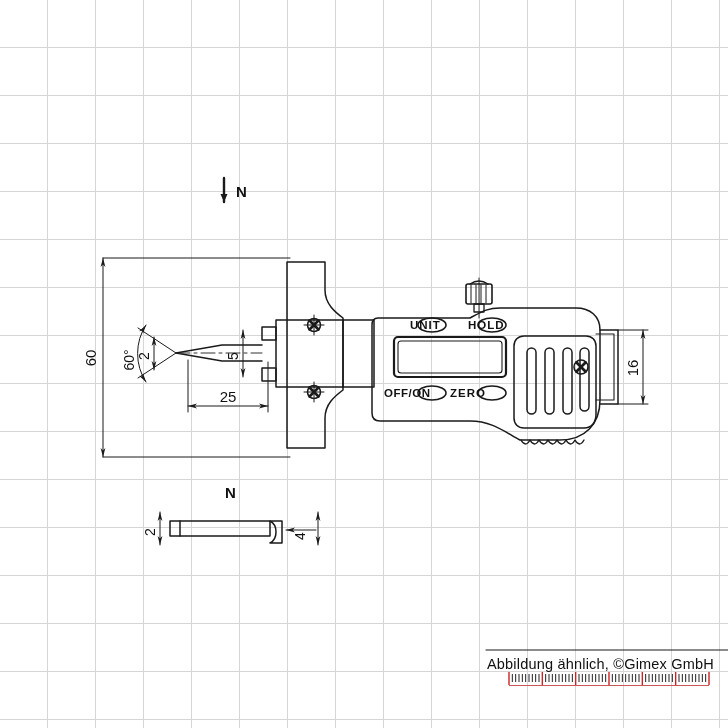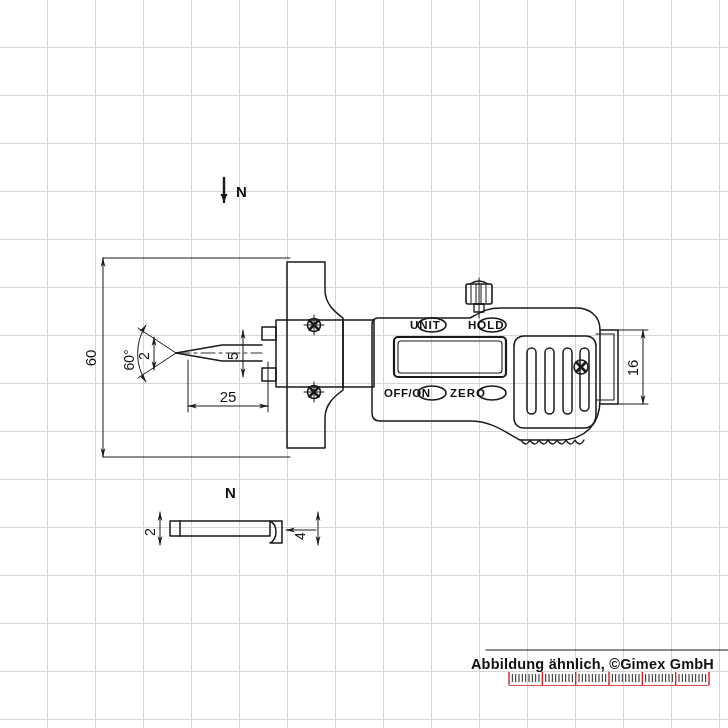--- a/index.html
+++ b/index.html
@@ -7,21 +7,21 @@
        font-family:"Liberation Sans",sans-serif;}
   #stage{position:relative;width:728px;height:728px;background:#ffffff;}
   #grid{position:absolute;inset:0;
     background-image:
       linear-gradient(to right,#d6d6d6 1px,transparent 1px),
       linear-gradient(to bottom,#d6d6d6 1px,transparent 1px);
     background-size:48px 48px;
     background-position:-1px -1px;}
   #art{position:absolute;inset:0;}
   .cap{position:absolute;right:14px;bottom:56px;
-       font-size:14.5px;color:#111;letter-spacing:.2px;white-space:nowrap;font-weight:bold;}
+       font-size:14.5px;color:#111;letter-spacing:.2px;white-space:nowrap;}
   #ruler{position:absolute;right:18px;bottom:40px;}
 </style>
 </head>
 <body>
 
 <div id="stage">
 
   <div id="grid"></div>
 
   <svg id="art" width="728" height="728" viewBox="0 0 728 728">

